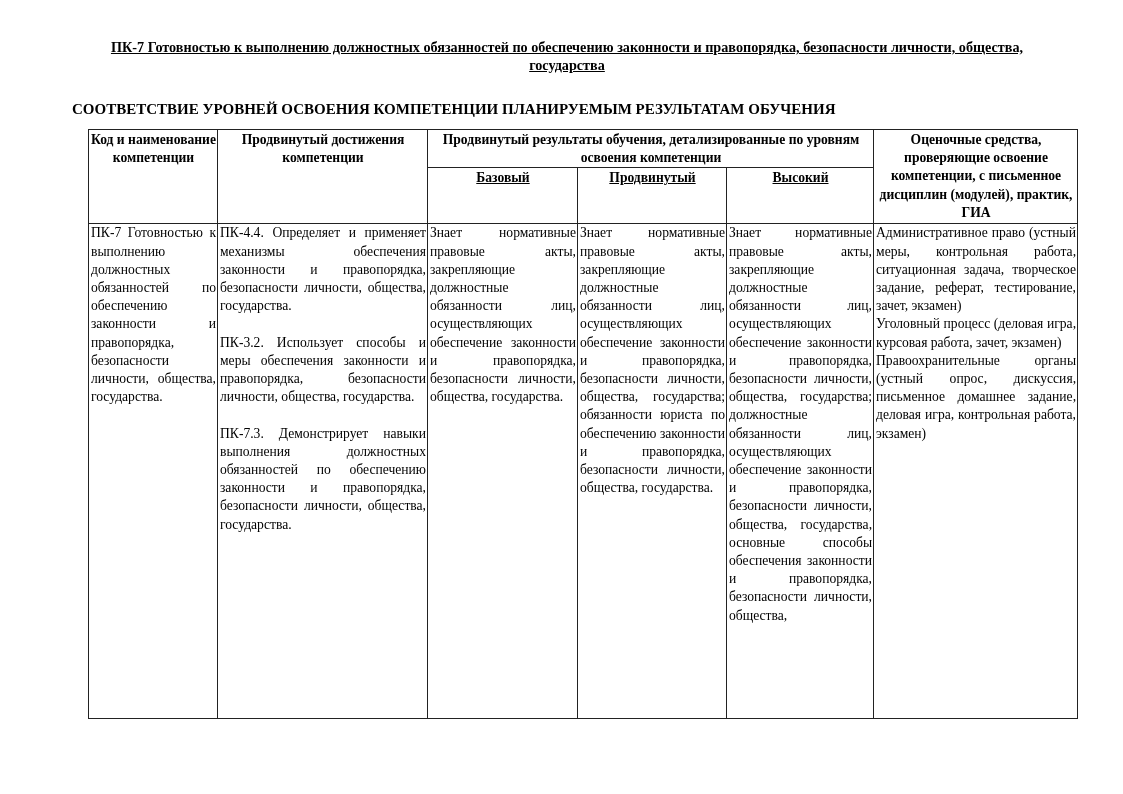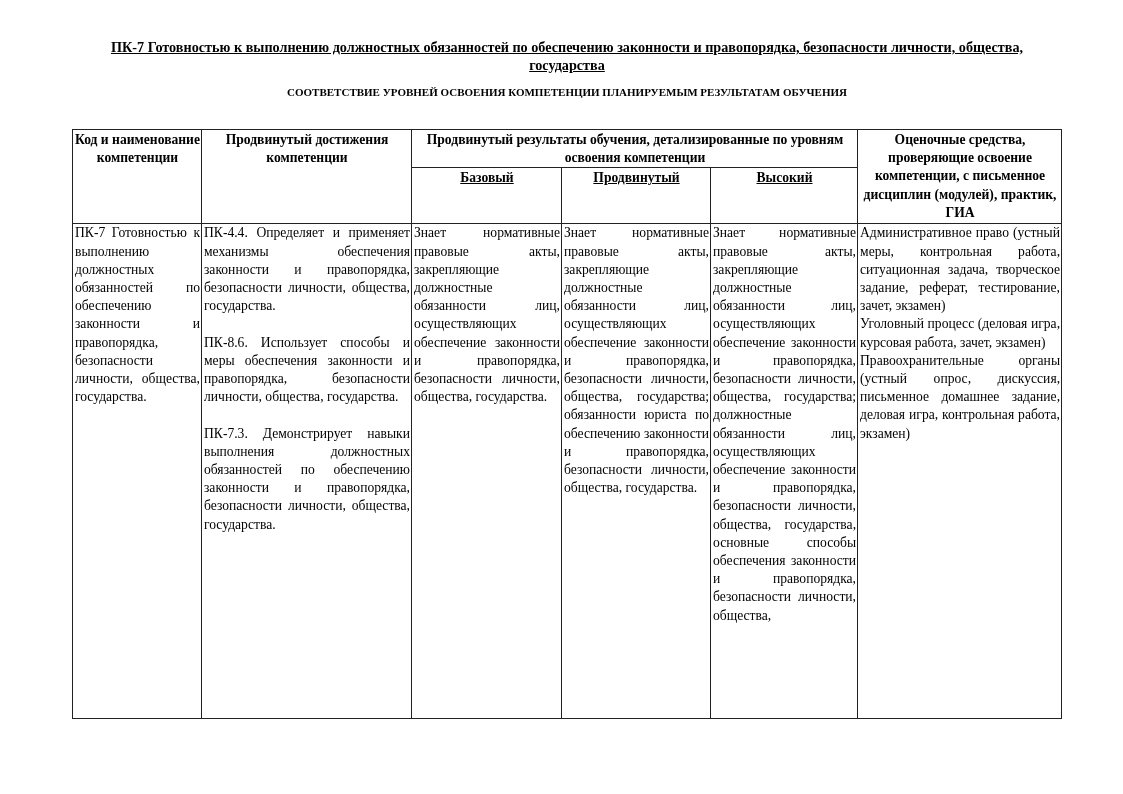--- a/index.html
+++ b/index.html
@@ -1,22 +1,22 @@
 <!DOCTYPE html>
 <html><head>
 <meta charset="utf-8">
 <style>
   html, body { margin: 0; padding: 0; background: #ffffff; }
   body { width: 1123px; height: 794px; position: relative; overflow: hidden;
          font-family: "Liberation Serif", "DejaVu Serif", serif; color: #000; }
   .title { position: absolute; left: 72px; width: 990px; top: 38px; text-align: center;
            font-weight: bold; font-size: 14.2px; line-height: 18px; text-decoration: underline; }
-  .subtitle { position: absolute; left: 72px; width: 990px; top: 83px; text-align: center;
-              font-weight: bold; font-size: 11px; line-height: 18px; }
-  table.comp { position: absolute; left: 72px; top: 129px; border-collapse: collapse;
+  .subtitle { position: absolute; left: 72px; width: 990px; top: 100px; text-align: left;
+              font-weight: bold; font-size: 15px; line-height: 18px; }
+  table.comp { position: absolute; left: 88px; top: 129px; border-collapse: collapse;
                table-layout: fixed; width: 989px; }
   table.comp td, table.comp th { border: 1.5px solid #222; padding: 0 1px 0 2px; vertical-align: top;
                font-size: 13.6px; line-height: 18.2px; }
   table.comp th { font-weight: bold; text-align: center; vertical-align: top; padding-top: 1px; }
   th.lvl { vertical-align: middle; height: 54px; text-decoration: underline; }
   td.j { text-align: justify; text-align-last: left; }
   tr.body-row td { height: 494px; }
   .para { display: block; }
   .gap { display: block; height: 18.2px; }
 </style>
@@ -45,21 +45,21 @@
   <tr>
     <th class="lvl">Базовый</th>
     <th class="lvl">Продвинутый</th>
     <th class="lvl">Высокий</th>
   </tr>
   <tr class="body-row">
     <td class="j">ПК-7 Готовностью к выполнению должностных обязанностей по обеспечению законности и правопорядка, безопасности личности, общества, государства.</td>
     <td class="j">
       <span class="para">ПК-4.4. Определяет и применяет механизмы обеспечения законности и правопорядка, безопасности личности, общества, государства.</span>
       <span class="gap"></span>
-      <span class="para">ПК-8.6. Использует способы и меры обеспечения законности и правопорядка, безопасности личности, общества, государства.</span>
+      <span class="para">ПК-3.2. Использует способы и меры обеспечения законности и правопорядка, безопасности личности, общества, государства.</span>
       <span class="gap"></span>
       <span class="para">ПК-7.3. Демонстрирует навыки выполнения должностных обязанностей по обеспечению законности и правопорядка, безопасности личности, общества, государства.</span>
     </td>
     <td class="j">Знает нормативные правовые акты, закрепляющие должностные обязанности лиц, осуществляющих обеспечение законности и правопорядка, безопасности личности, общества, государства.</td>
     <td class="j">Знает нормативные правовые акты, закрепляющие должностные обязанности лиц, осуществляющих обеспечение законности и правопорядка, безопасности личности, общества, государства; обязанности юриста по обеспечению законности и правопорядка, безопасности личности, общества, государства.</td>
     <td class="j">Знает нормативные правовые акты, закрепляющие должностные обязанности лиц, осуществляющих обеспечение законности и правопорядка, безопасности личности, общества, государства; должностные обязанности лиц, осуществляющих обеспечение законности и правопорядка, безопасности личности, общества, государства, основные способы обеспечения законности и правопорядка, безопасности личности, общества,</td>
     <td class="j">
       <span class="para">Административное право (устный меры, контрольная работа, ситуационная задача, творческое задание, реферат, тестирование, зачет, экзамен)</span>
       <span class="para">Уголовный процесс (деловая игра, курсовая работа, зачет, экзамен)</span>
       <span class="para">Правоохранительные органы (устный опрос, дискуссия, письменное домашнее задание, деловая игра, контрольная работа, экзамен)</span>

